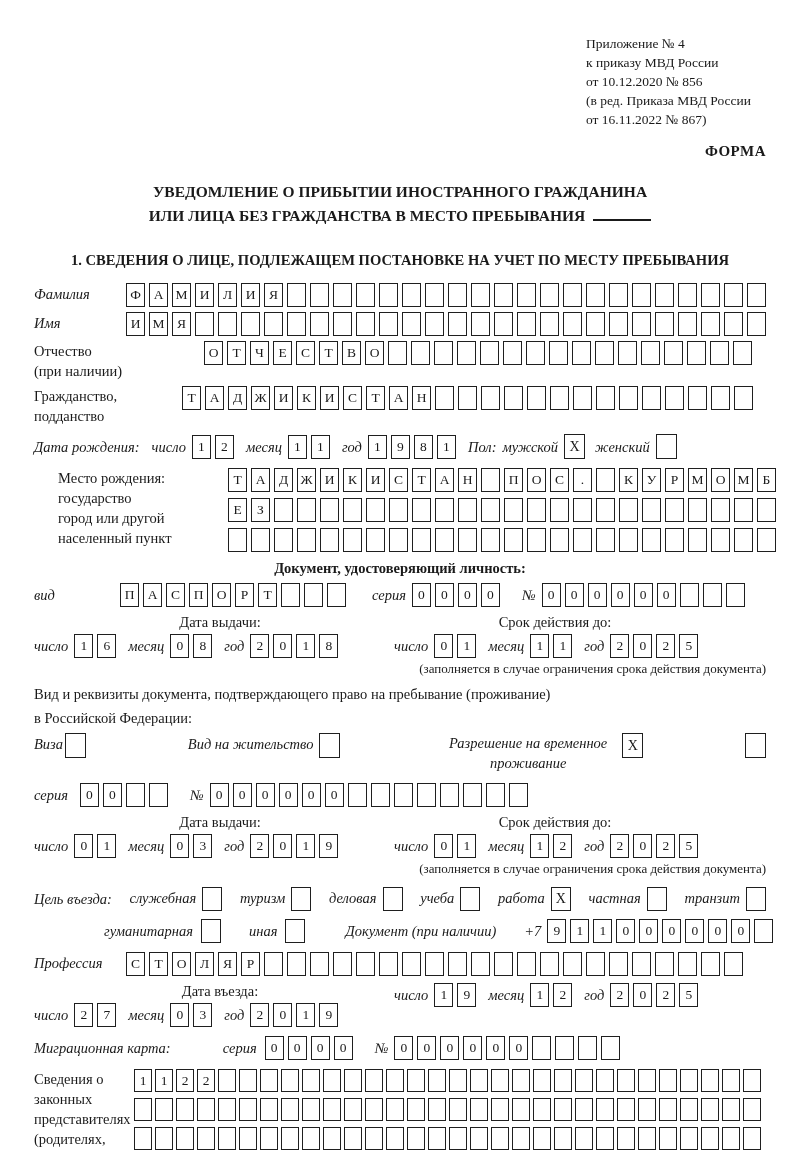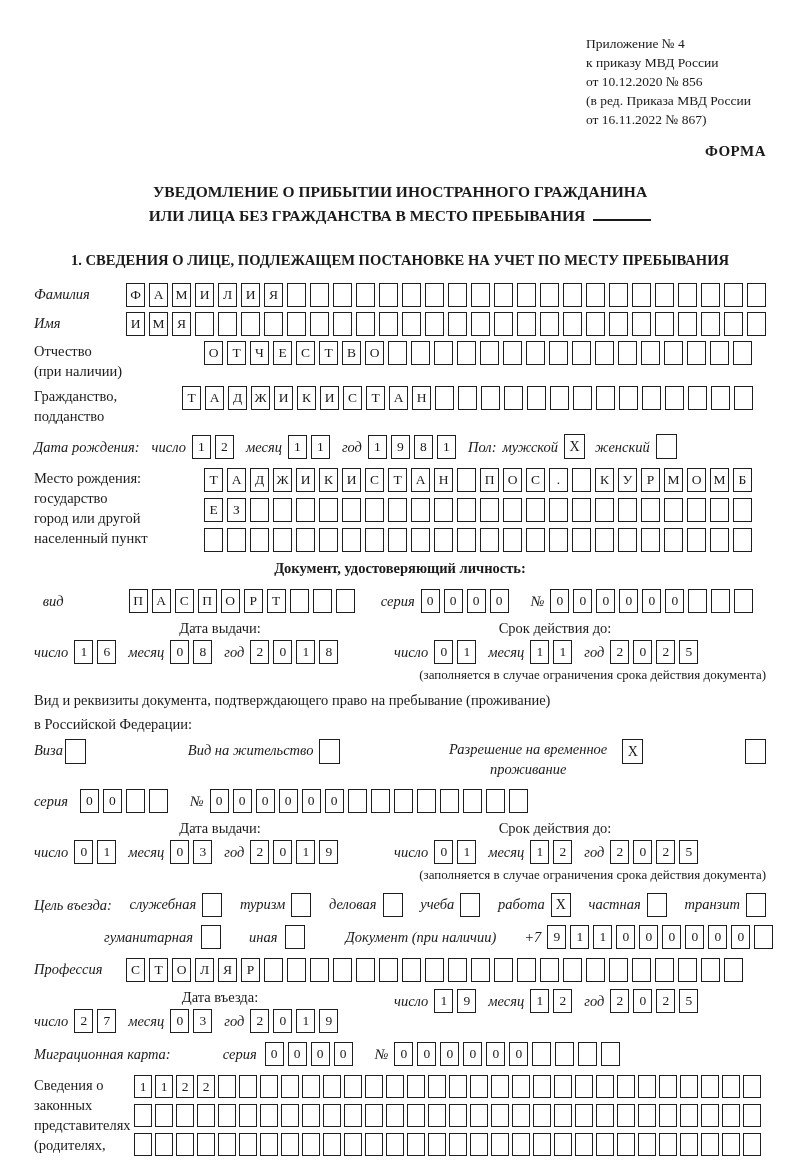--- a/index.html
+++ b/index.html
@@ -248,21 +248,21 @@
         <span class="cell">8</span>
         <span class="cell">1</span>
       </span>
     <span class="lbl">Пол:</span>
     <span class="lbl">мужской</span>
     <span class="checkbox">X</span>
     <span class="lbl" style="margin-left:10px;">женский</span>
     <span class="checkbox"></span>
   </div>
 
-  <div class="frow" style="margin-top:9px;">
+  <div class="frow" style="margin-top:9px;margin-left:24px;">
     <div class="lblcol w170">
       <div>Место рождения:</div>
       <div>государство</div>
       <div>город или другой</div>
       <div>населенный пункт</div>
     </div>
     <div>
       <div class="cells">
           <span class="cell">Т</span>
           <span class="cell">А</span>
@@ -339,21 +339,21 @@
           <span class="cell"></span>
           <span class="cell"></span>
           <span class="cell"></span>
           <span class="cell"></span>
         </div>
     </div>
   </div>
 
   <div class="s1" style="margin-top:8px;font-size:14.5px;">Документ, удостоверяющий личность:</div>
 
-  <div class="frow dg" style="margin-top:12px;justify-content:center;">
+  <div class="frow dg" style="margin-top:6px;">
     <span class="lbl w80">вид</span>
     <span class="cells">
         <span class="cell">П</span>
         <span class="cell">А</span>
         <span class="cell">С</span>
         <span class="cell">П</span>
         <span class="cell">О</span>
         <span class="cell">Р</span>
         <span class="cell">Т</span>
         <span class="cell"></span>

